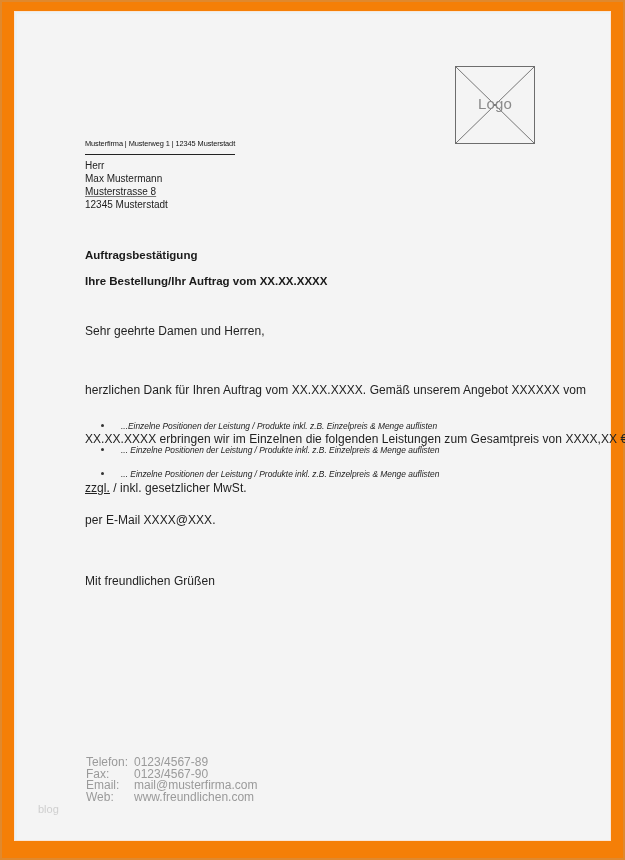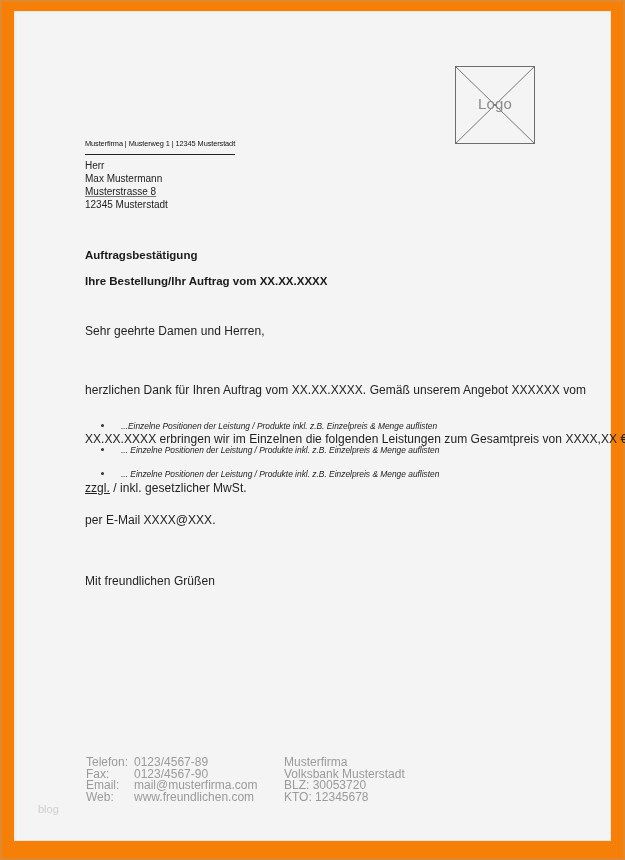--- a/index.html
+++ b/index.html
@@ -133,21 +133,15 @@
     <div>Fax:</div>
     <div>Email:</div>
     <div>Web:</div>
   </div>
   <div class="abs footer footer-values">
     <div>0123/4567-89</div>
     <div>0123/4567-90</div>
     <div>mail@musterfirma.com</div>
     <div>www.freundlichen.com</div>
   </div>
-  <div class="abs footer footer-bank">
-    <div>Musterfirma</div>
-    <div>Volksbank Musterstadt</div>
-    <div>BLZ: 30053720</div>
-    <div>KTO: 12345678</div>
-  </div>
 
   <div class="abs watermark">blog</div>
 </div>
 
 </body></html>

